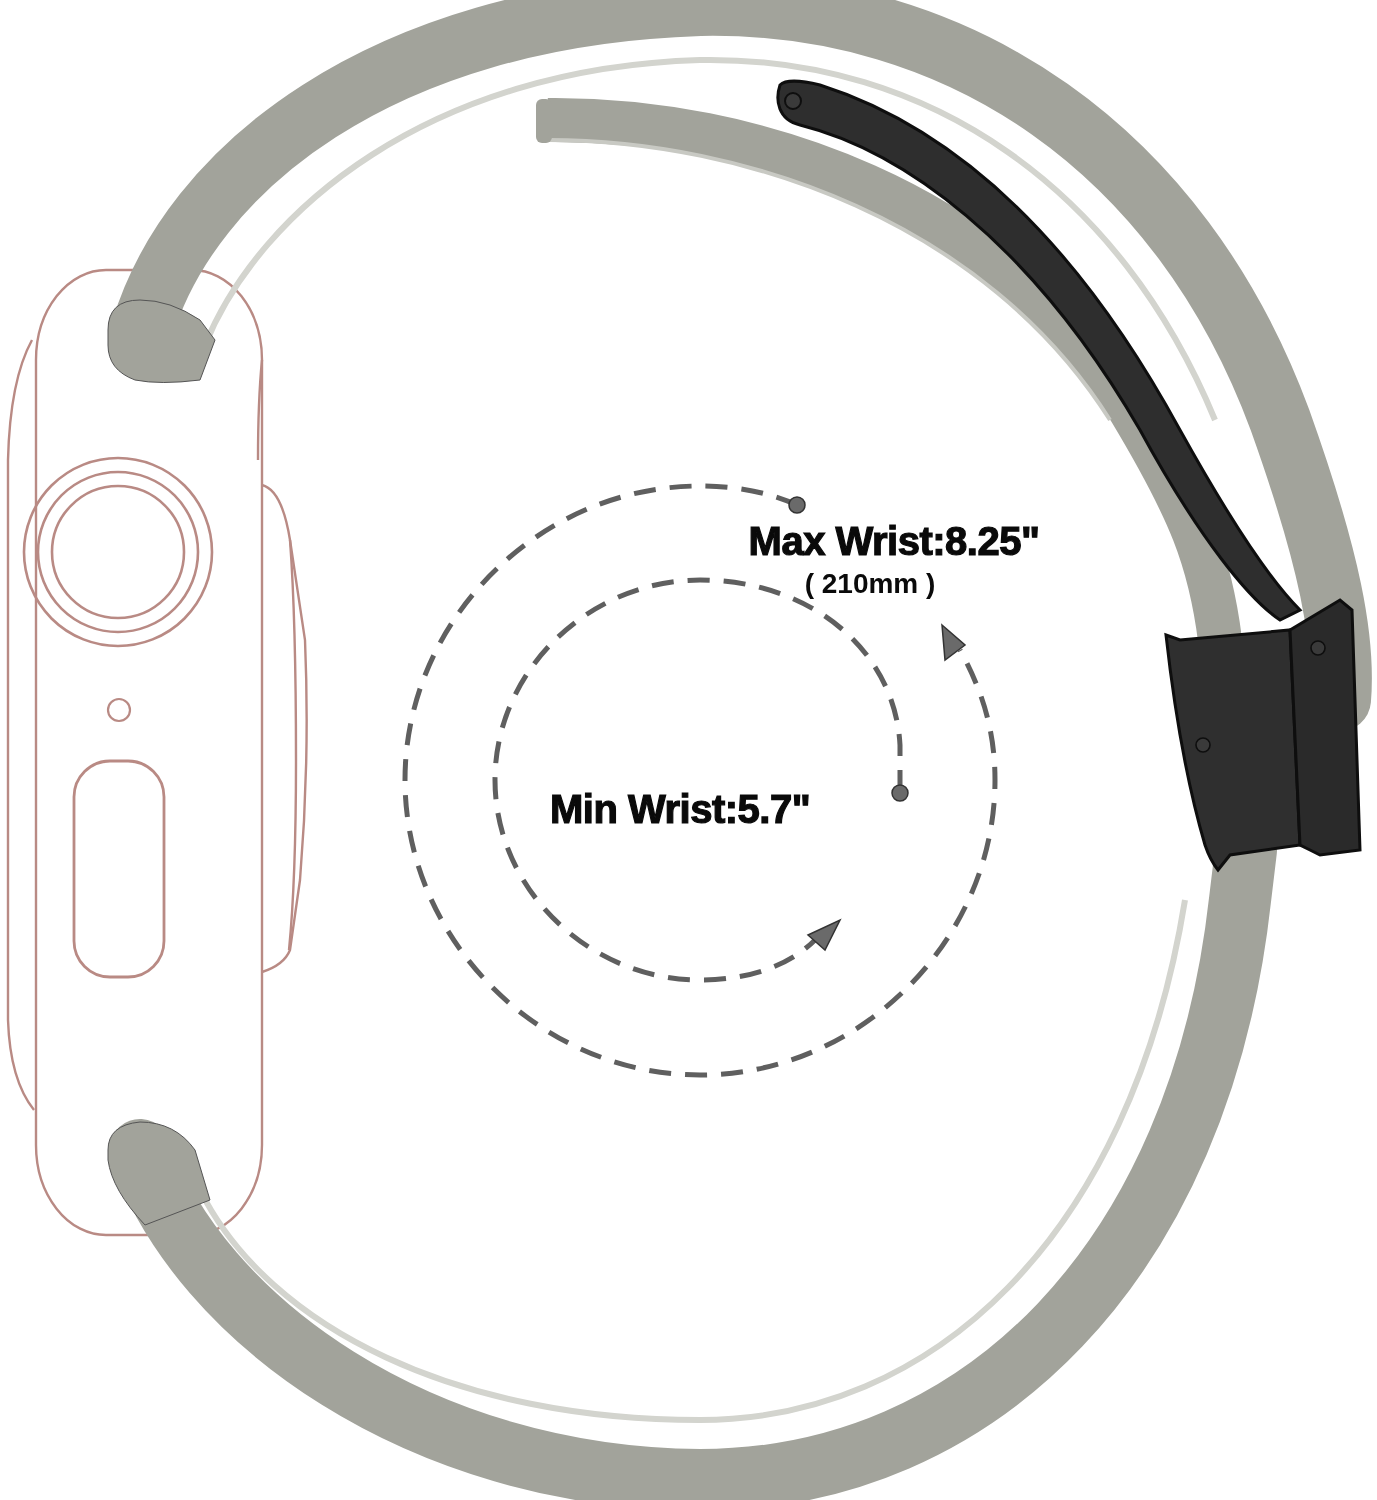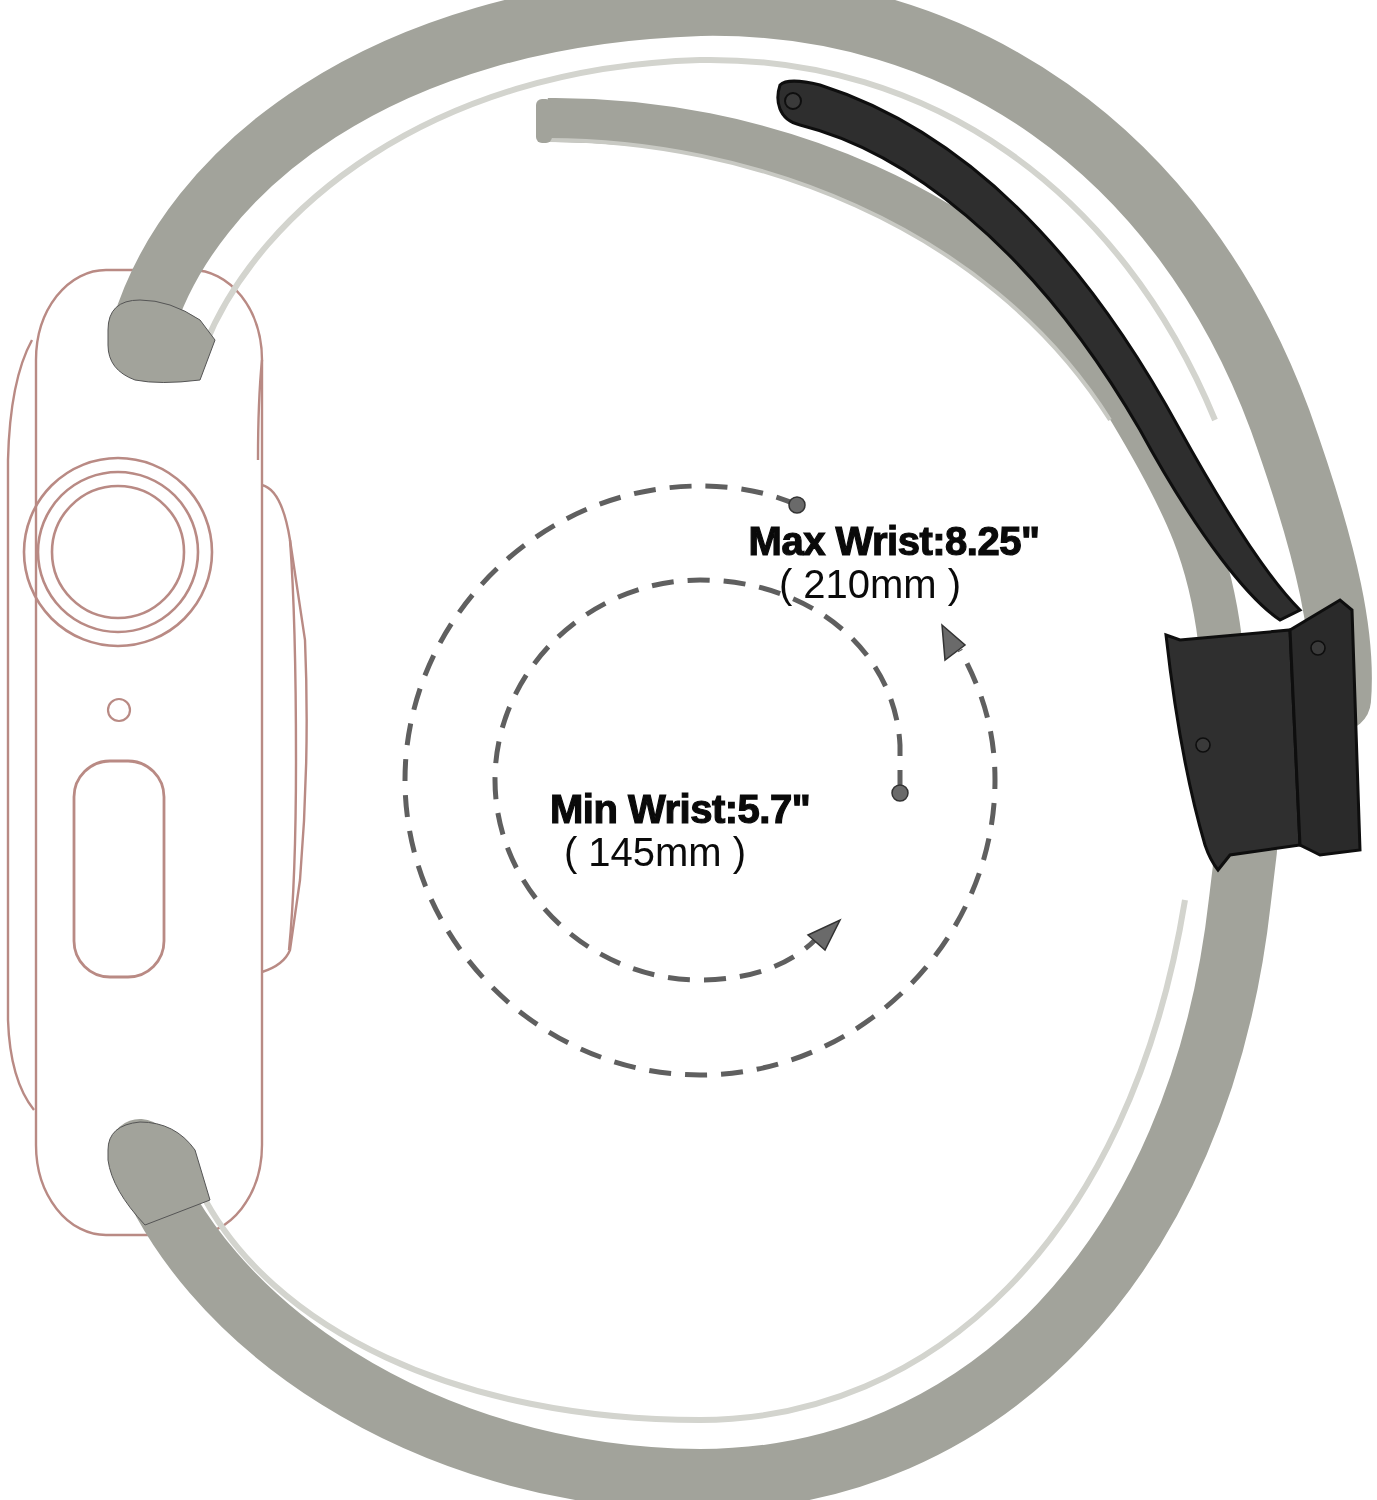--- a/index.html
+++ b/index.html
@@ -31,23 +31,23 @@
     }
     .label .main {
       display: block;
       font-size: 40px;
       line-height: 46px;
       font-weight: 900;
       -webkit-text-stroke: 1.2px #0a0a0a;
     }
     .label .sub {
       display: block;
-      font-size: 40px;
+      font-size: 28px;
       line-height: 40px;
-      font-weight: normal;
+      font-weight: bold;
       letter-spacing: 0px;
       text-align: center;
     }
     #max-label {
       left: 734px;
       top: 518px;
       width: 320px;
     }
     #max-label .sub { margin-left: -48px; }
     #min-label {
@@ -174,15 +174,14 @@
   </svg>
 
   
   <div id="max-label" class="label">
     <span class="main">Max Wrist:8.25"</span>
     <span class="sub">( 210mm )</span>
   </div>
 
   <div id="min-label" class="label">
     <span class="main">Min Wrist:5.7"</span>
-    <span class="sub">( 145mm )</span>
   </div>
 </div>
 
 </body></html>

